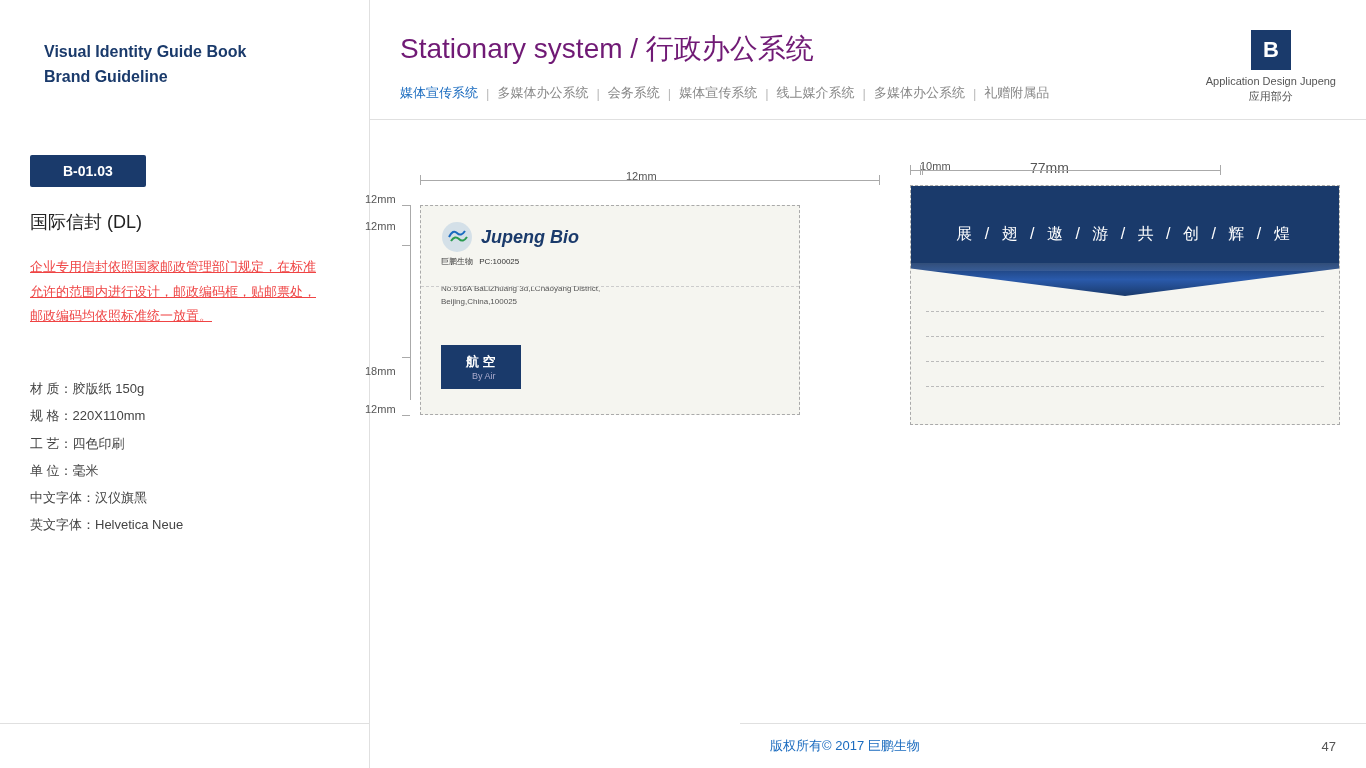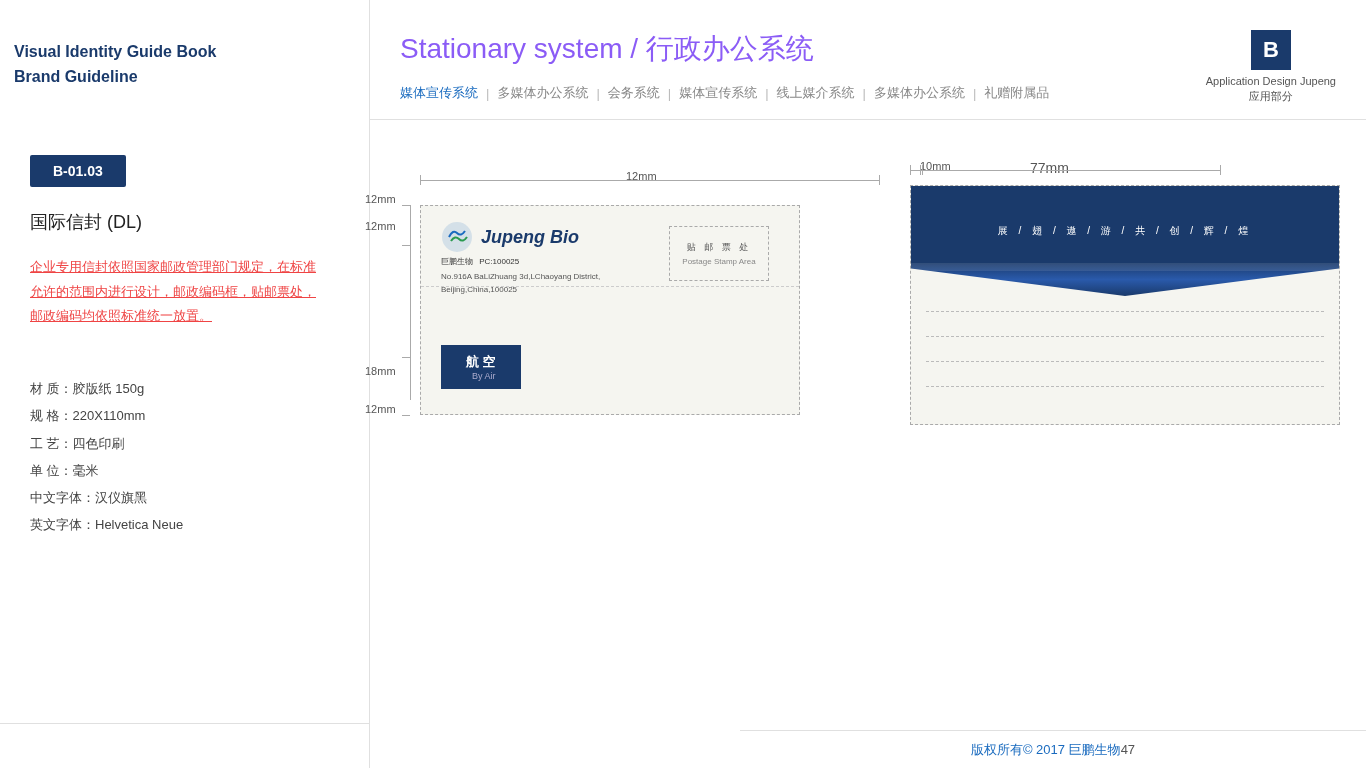--- a/index.html
+++ b/index.html
@@ -12,21 +12,21 @@
       position: relative;
     }
 
     
     .sidebar {
       position: absolute;
       left: 0; top: 0;
       width: 370px;
       height: 768px;
       border-right: 1px solid #e0e0e0;
-      padding: 40px 14px;
+      padding: 40px 44px;
     }
     .sidebar-title {
       color: #1a3a6b;
       font-size: 16px;
       font-weight: bold;
       line-height: 1.5;
       margin-bottom: 4px;
     }
     .sidebar-subtitle {
       color: #1a3a6b;
@@ -36,21 +36,21 @@
 
     
     .section-badge {
       position: absolute;
       left: 30px;
       top: 155px;
       background: #1a3a6b;
       color: #fff;
       font-size: 14px;
       font-weight: bold;
-      padding: 8px 23px;
+      padding: 8px 33px;
       border-radius: 2px;
     }
 
     
     .section-title {
       position: absolute;
       left: 30px;
       top: 210px;
       font-size: 18px;
       color: #222;
@@ -91,21 +91,21 @@
     
     .header {
       position: absolute;
       top: 0; left: 0; right: 0;
       height: 120px;
       border-bottom: 1px solid #e0e0e0;
       padding: 30px 30px 0 30px;
     }
     .header-title {
       font-size: 28px;
-      color: #8b5cf6;
+      color: #701a75;
       font-weight: 300;
       margin-bottom: 16px;
     }
     .header-nav {
       display: flex;
       align-items: center;
       gap: 8px;
       font-size: 13px;
       margin-top: 8px;
     }
@@ -271,34 +271,34 @@
     }
 
     
     .env-flap-text {
       position: absolute;
       top: 38px;
       left: 0;
       right: 0;
       text-align: center;
       color: #fff;
-      font-size: 10px;
+      font-size: 16px;
       letter-spacing: 4px;
       z-index: 2;
     }
 
     
     .footer {
       position: absolute;
       bottom: 0; left: 370px; right: 0;
-      height: 38px;
+      height: 45px;
       border-top: 1px solid #e0e0e0;
       display: flex;
       align-items: center;
-      justify-content: center;
+      justify-content: space-between;
       padding: 0 30px;
     }
     .footer-copyright {
       font-size: 13px;
       color: #1a6bbf;
     }
     .footer-page {
       font-size: 13px;
       color: #555;
     }
@@ -387,32 +387,28 @@
 
           <svg width="32" height="32" viewBox="0 0 32 32">
             <circle cx="16" cy="16" r="15" fill="#1a6bbf" opacity="0.15"></circle>
             <path d="M8 16 Q12 8 16 12 Q20 16 24 10" stroke="#1a6bbf" stroke-width="2" fill="none"></path>
             <path d="M10 20 Q14 14 18 18 Q22 22 26 16" stroke="#2a9a4f" stroke-width="2" fill="none"></path>
           </svg>
           <span class="env-logo-text">Jupeng Bio</span>
         </div>
 
         <div class="env-address">
-          <div style="font-size:8px;color:#333;margin-bottom:2px;">
+          <div style="font-size:8px;color:#333;margin-bottom:14px;">
             <span>巨鹏生物</span>
             <span style="margin-left:4px;">PC:100025</span>
           </div>
           <div>No.916A BaLiZhuang 3d,LChaoyang District,</div>
           <div>Beijing,China,100025</div>
         </div>
 
-        <div class="env-postage">
-          <div class="env-postage-title">贴 邮 票 处</div>
-          <div class="env-postage-sub">Postage Stamp Area</div>
-        </div>
 
         <div style="position:absolute;top:80px;left:0;right:0;border-top:1px dashed #ccc;"></div>
 
         <div class="env-byair">
           <div style="font-size:13px;font-weight:bold;color:#fff;">航 空</div>
           <div style="font-size:9px;color:#aac;">By Air</div>
         </div>
       </div>
 
       <div style="position:absolute;left:-45px;top:200px;font-size:11px;color:#555;">18mm</div>

